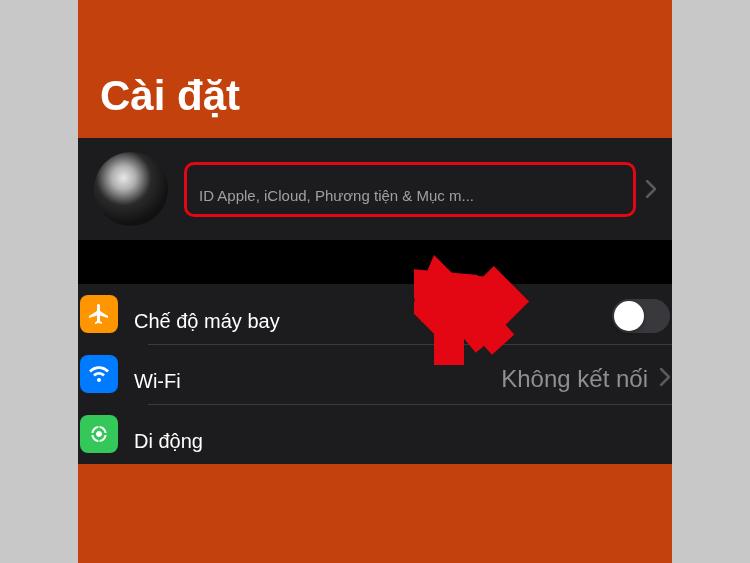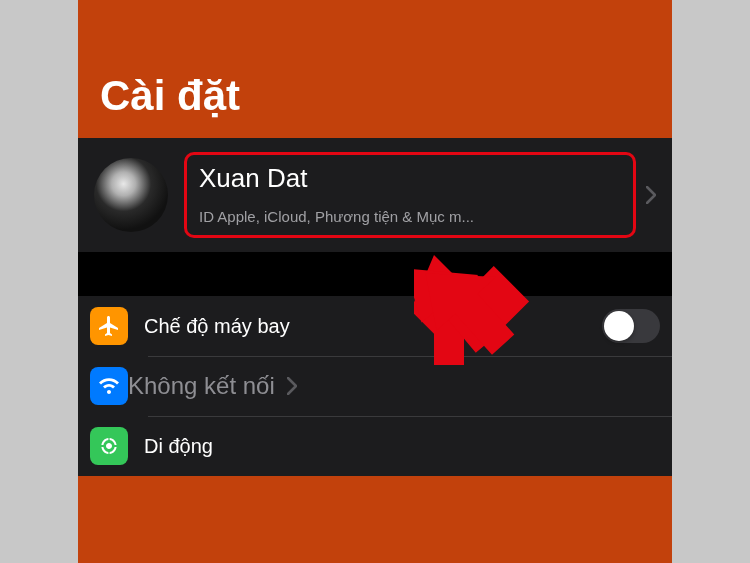--- a/index.html
+++ b/index.html
@@ -67,22 +67,22 @@
     }
     .chevron {
       color: #5a5a5e;
       font-size: 26px;
       margin-left: 10px;
       flex-shrink: 0;
     }
     .spacer { height: 44px; background: #000; }
     .row {
       display: flex;
-      align-items: center;
-      padding: 11px 12px;
+      align-items: flex-end;
+      padding: 11px 2px;
       position: relative;
     }
     .row + .row::before {
       content: "";
       position: absolute;
       left: 70px;
       right: 0;
       top: 0;
       height: 1px;
       background: #3a3a3c;
@@ -138,21 +138,20 @@
 <body>
 
 <div class="phone">
 
   <h1 class="page-title">Cài đặt</h1>
 
   <div class="group">
     <div class="profile-row">
       <div class="avatar"></div>
       <div class="profile-text-wrap">
-        <div class="profile-name">Xuan Dat</div>
         <div class="profile-sub">ID Apple, iCloud, Phương tiện &amp; Mục m...</div>
       </div>
       <div class="chevron">
         <svg width="10" height="18" viewBox="0 0 10 18">
             <path d="M1 1 L9 9 L1 17" stroke="#5a5a5e" stroke-width="2.5" fill="none" stroke-linecap="round" stroke-linejoin="round"></path>
           </svg>
       </div>
     </div>
   </div>
 
@@ -171,20 +170,21 @@
         <div class="toggle-knob"></div>
       </div>
     </div>
 
     <div class="row">
       <div class="icon-box blue">
         <svg width="24" height="24" viewBox="0 0 24 24">
             <path fill="#fff" d="M12 20c1.1 0 2-.9 2-2s-.9-2-2-2-2 .9-2 2 .9 2 2 2zm-6-7.5c1.6-1.6 3.7-2.5 6-2.5s4.4.9 6 2.5l-2 2c-1.1-1.1-2.5-1.7-4-1.7s-2.9.6-4 1.7l-2-2zM2 8.5C4.7 5.8 8.2 4.3 12 4.3s7.3 1.5 10 4.2l-2 2c-2.1-2.1-5-3.4-8-3.4s-5.9 1.3-8 3.4l-2-2z"></path>
           </svg>
       </div>
+      <span class="row-label">Wi-Fi</span>
       <span class="row-value">Không kết nối</span>
       <div class="chevron" style="margin-left:12px;">
         <svg width="10" height="18" viewBox="0 0 10 18">
             <path d="M1 1 L9 9 L1 17" stroke="#5a5a5e" stroke-width="2.5" fill="none" stroke-linecap="round" stroke-linejoin="round"></path>
           </svg>
       </div>
     </div>
 
 
     <div class="row">

